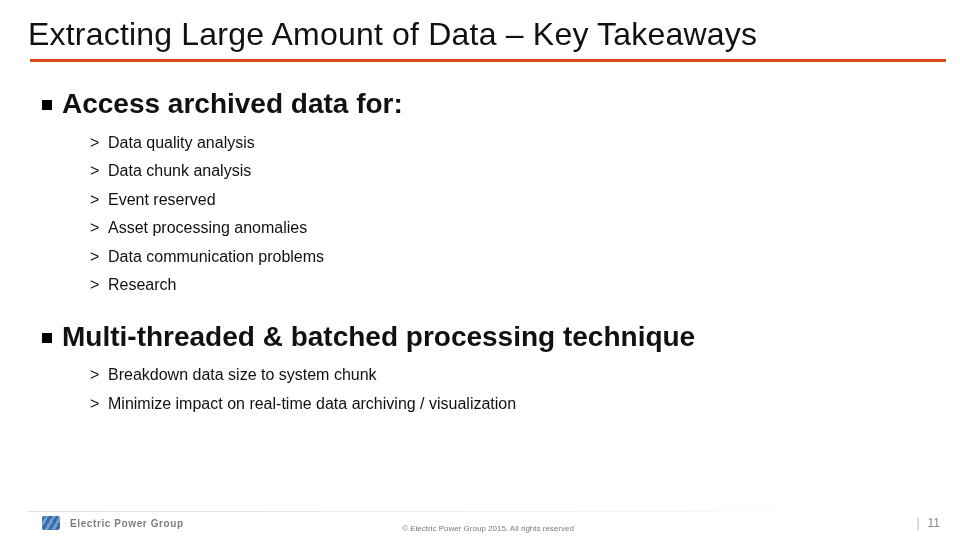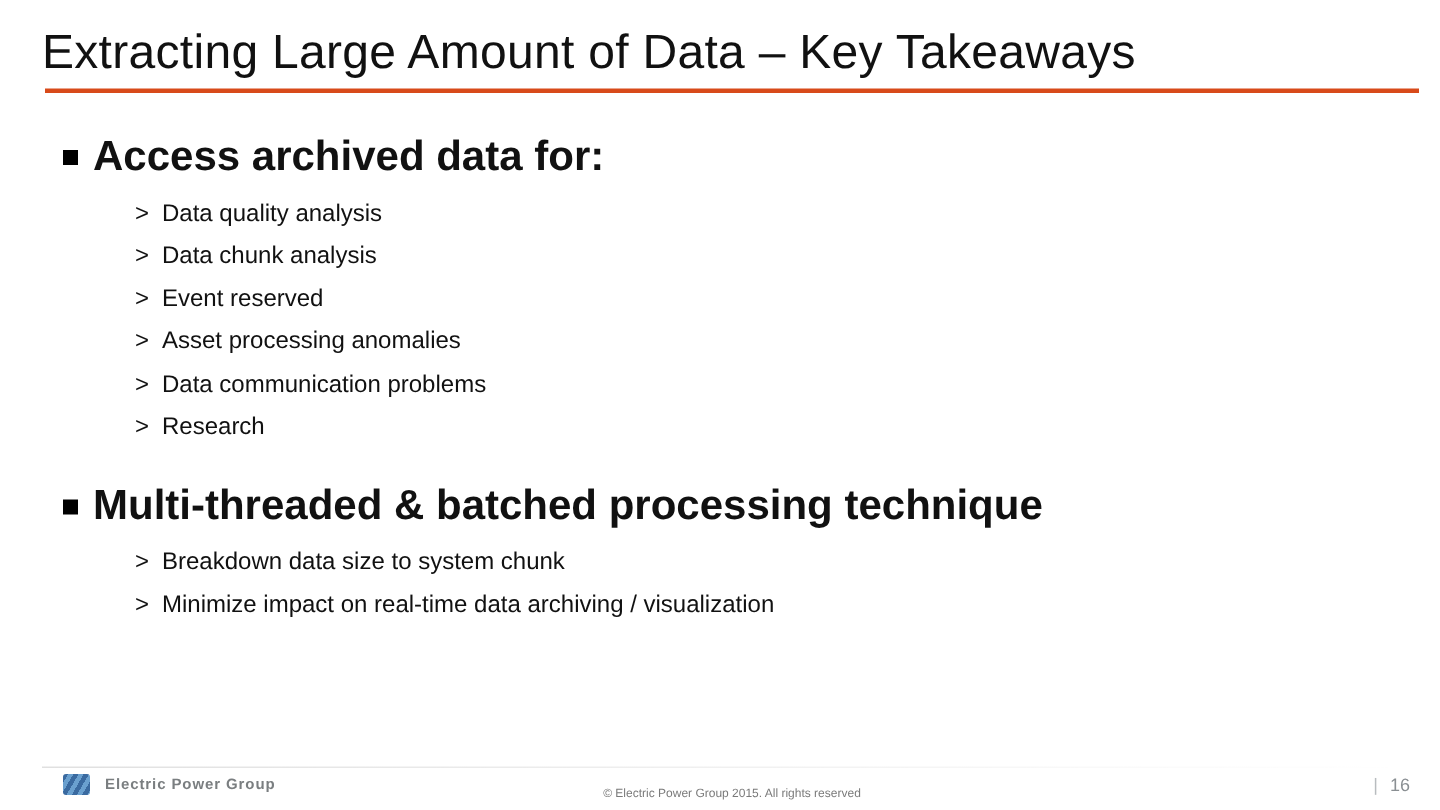--- a/index.html
+++ b/index.html
@@ -115,16 +115,16 @@
   </div>
 
   <div class="footer-rule"></div>
 
   <div class="footer">
     <div class="logo">
       <div class="logo-mark"></div>
       <div class="logo-text">Electric Power Group</div>
     </div>
     <div class="copyright">© Electric Power Group 2015. All rights reserved</div>
-    <div class="pagenum"><span class="bar">|</span><span>16</span></div>
+    <div class="pagenum"><span class="bar">|</span><span>11</span></div>
   </div>
 
 </div>
 
 </body></html>

